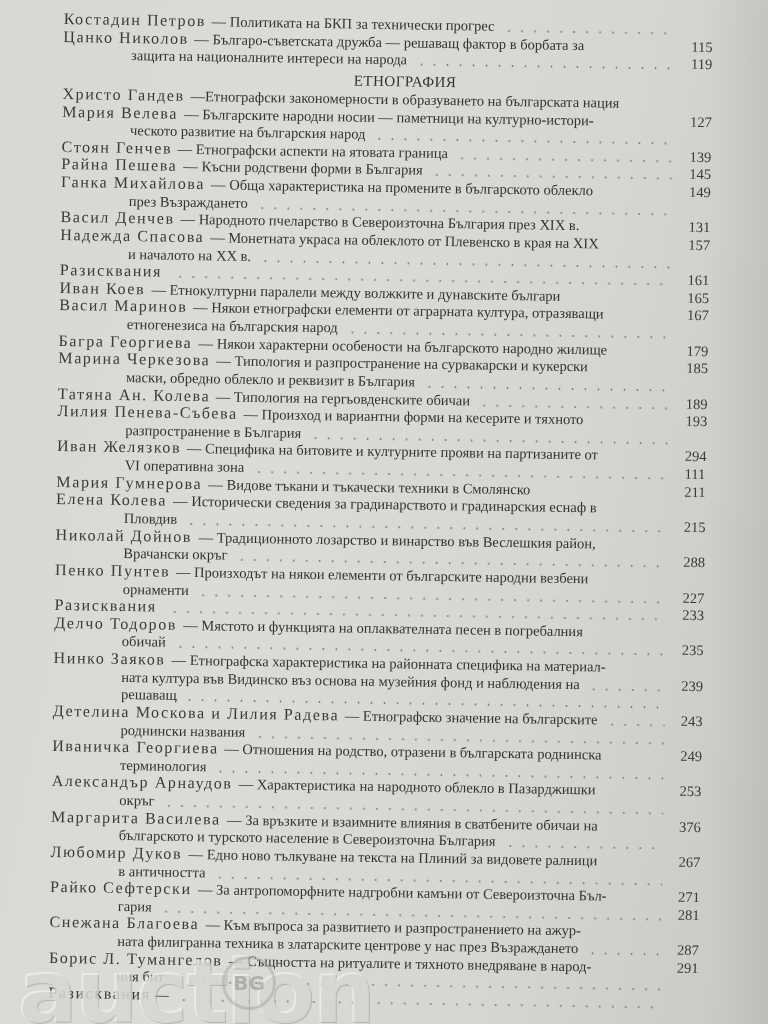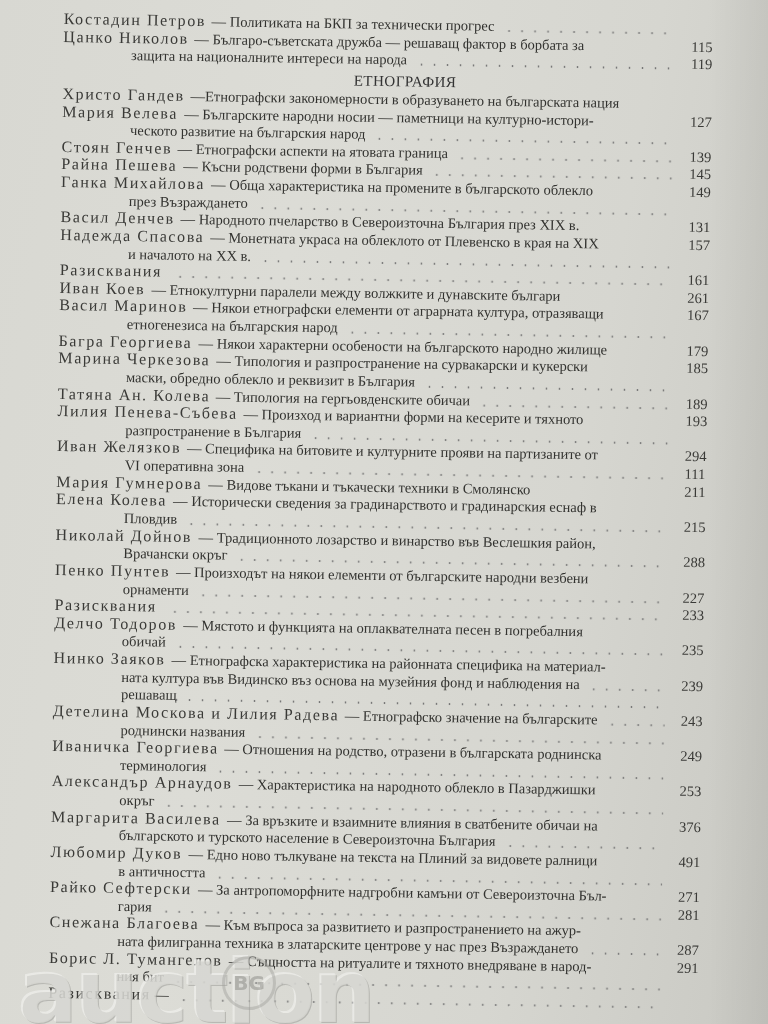--- a/index.html
+++ b/index.html
@@ -121,21 +121,21 @@
       </div>
       <div class="toc-line" style="top: 259px;">
         <span class="author" style="left: 64px;">Разисквания</span>
         <span class="title-text" style="left: 170px;"></span>
         <span class="dots" style="left: 178px; width: 498px;"></span>
         <span class="page-num">161</span>
       </div>
       <div class="toc-line" style="top: 277px;">
         <span class="author" style="left: 64px;">Иван Коев</span>
         <span class="title-text" style="left: 156px;">— Етнокултурни паралели между волжките и дунавските българи</span>
-        <span class="page-num">261</span>
+        <span class="page-num">165</span>
       </div>
       <div class="toc-line" style="top: 294px;">
         <span class="author" style="left: 64px;">Васил Маринов</span>
         <span class="title-text" style="left: 198px;">— Някои етнографски елементи от аграрната култура, отразяващи</span>
         <span class="page-num">167</span>
       </div>
       <div class="toc-line" style="top: 312px;">
         <span class="title-text" style="left: 132px;">етногенезиса на българския народ</span>
         <span class="dots" style="left: 351px; width: 325px;"></span>
         <span class="page-num"></span>
@@ -284,21 +284,21 @@
         <span class="page-num">376</span>
       </div>
       <div class="toc-line" style="top: 823px;">
         <span class="title-text" style="left: 132px;">българското и турското население в Североизточна България</span>
         <span class="dots" style="left: 517px; width: 159px;"></span>
         <span class="page-num"></span>
       </div>
       <div class="toc-line" style="top: 841px;">
         <span class="author" style="left: 64px;">Любомир Дуков</span>
         <span class="title-text" style="left: 202px;">— Едно ново тълкуване на текста на Плиний за видовете ралници</span>
-        <span class="page-num">491</span>
+        <span class="page-num">267</span>
       </div>
       <div class="toc-line" style="top: 859px;">
         <span class="title-text" style="left: 132px;">в античността</span>
         <span class="dots" style="left: 227px; width: 449px;"></span>
         <span class="page-num"></span>
       </div>
       <div class="toc-line" style="top: 876px;">
         <span class="author" style="left: 64px;">Райко Сефтерски</span>
         <span class="title-text" style="left: 212px;">— За антропоморфните надгробни камъни от Североизточна Бъл-</span>
         <span class="page-num">271</span>

